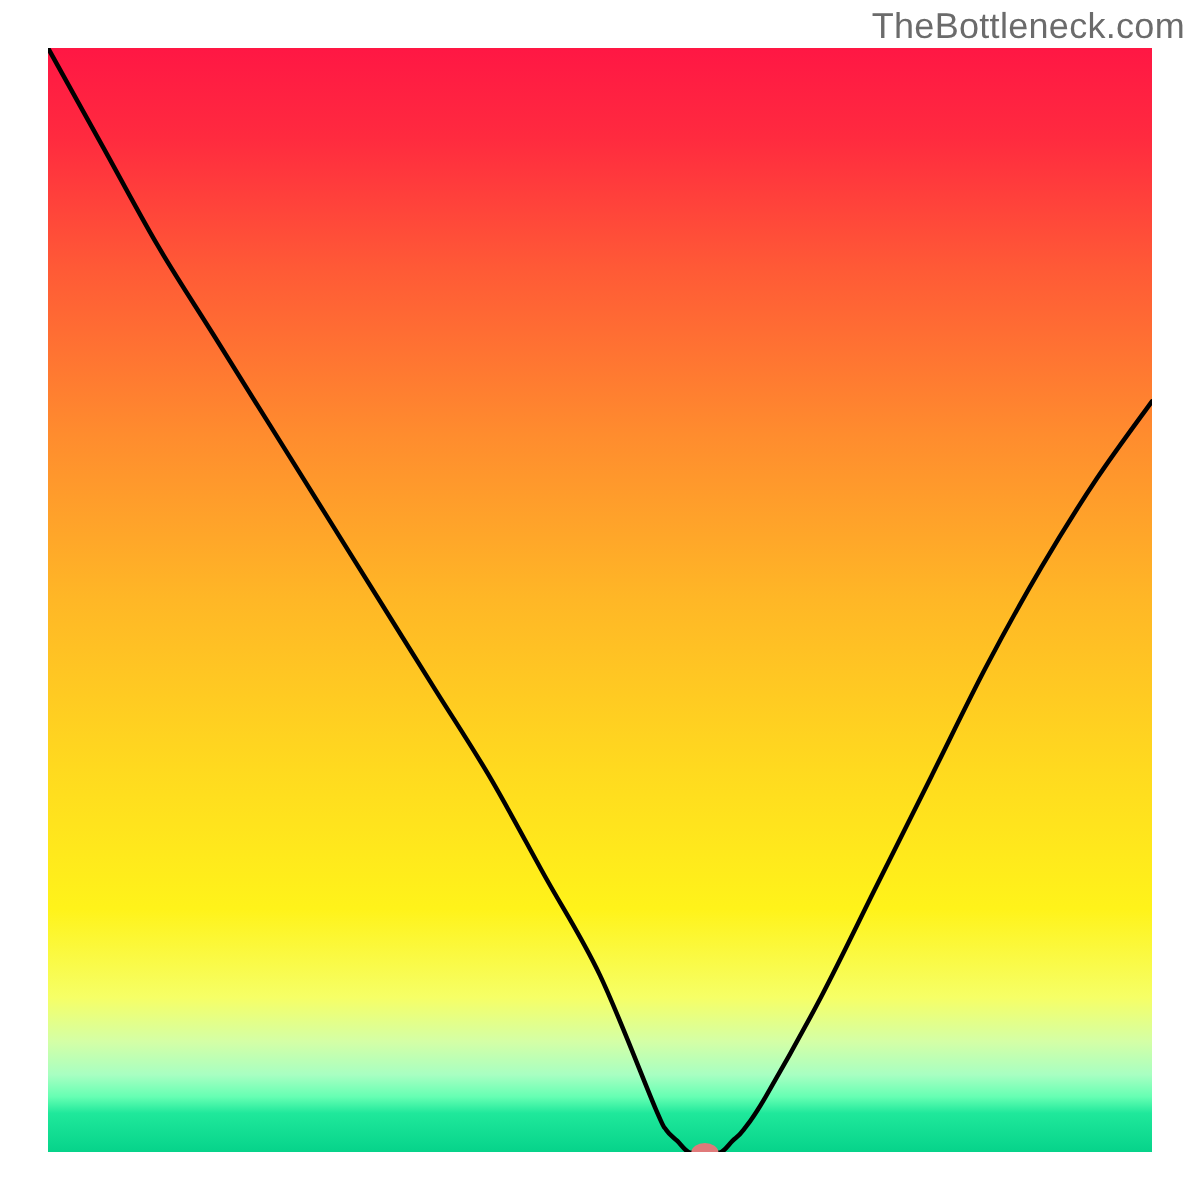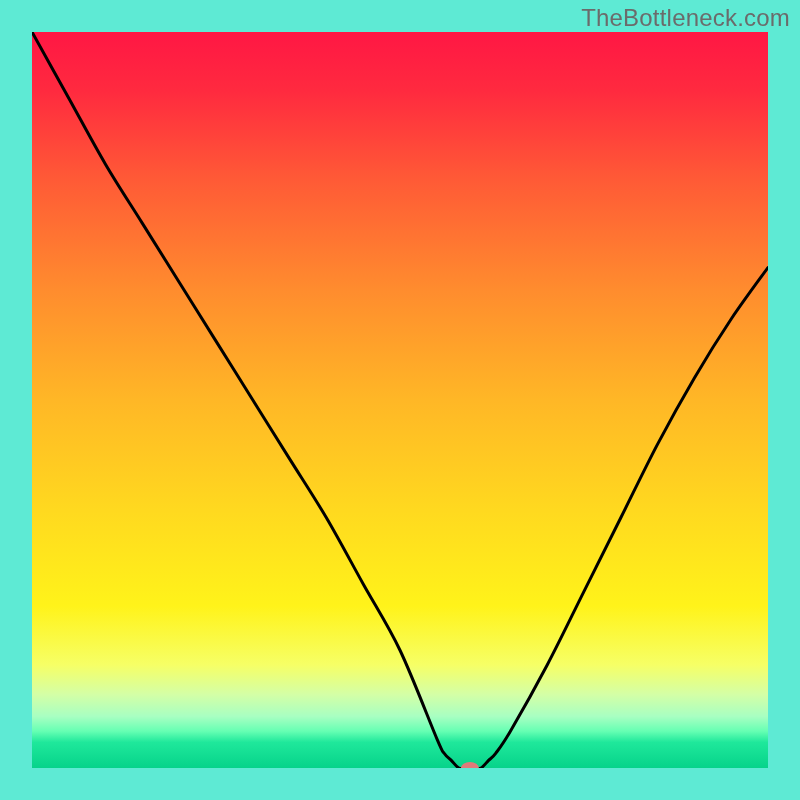--- a/index.html
+++ b/index.html
@@ -8,21 +8,21 @@
     width: 800px;
     height: 800px;
     background: #000;
     overflow: hidden;
     font-family: Arial, Helvetica, sans-serif;
   }
   .frame {
     position: relative;
     width: 800px;
     height: 800px;
-    background: #5eead4;
+    background: #ffffff;
   }
   .watermark {
     position: absolute;
     top: 4px;
     right: 10px;
     z-index: 10;
     font-size: 24px;
     font-weight: 400;
     color: #6b6b6b;
     letter-spacing: 0.2px;

